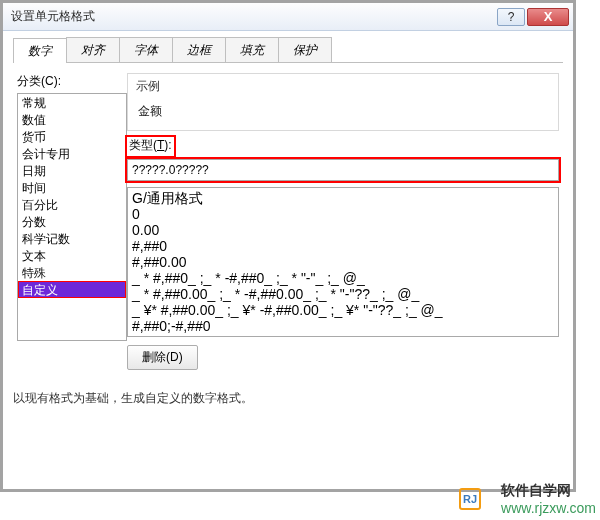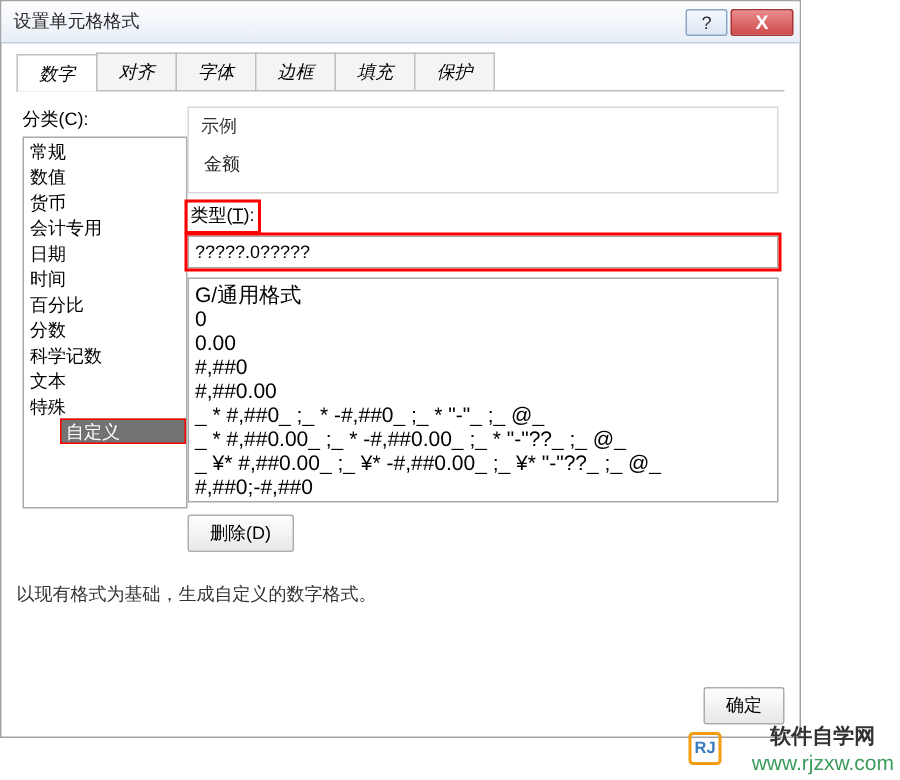--- a/index.html
+++ b/index.html
@@ -1,50 +1,50 @@
 <!DOCTYPE html>
 <html><head>
 <meta charset="utf-8">
 <style>
 * { box-sizing: border-box; margin: 0; padding: 0; font-family: "Microsoft YaHei", "SimSun", sans-serif; font-size: 12px; }
 body { background: #fff; width: 600px; height: 520px; overflow: hidden; position: relative; }
-.window { width: 534px; height: 492px; background: #fff; border: 1px solid #a3a3a3; position: relative; }
+.window { width: 576px; height: 492px; background: #fff; border: 3px solid #a3a3a3; position: relative; }
 .titlebar { height: 28px; background: linear-gradient(#fdfdfe, #e8eef7); display: flex; align-items: center; padding: 0 4px 0 8px; border-bottom: 1px solid #c2d0e2; }
 .titlebar-text { flex: 1; color: #2a2a2a; }
 .titlebar-btns { display: flex; gap: 2px; }
 .tb-btn { width: 28px; height: 18px; border: 1px solid #8aa5c6; border-radius: 2px; display: flex; align-items: center; justify-content: center; background: linear-gradient(#f3f7fc,#dce7f5); cursor: pointer; }
 .tb-min { color: #2a2a2a; }
 .tb-close { width: 42px; background: linear-gradient(#e98b8b,#cf4b4b); color: #fff; border-color: #a33; font-weight: bold; }
 .tb-close span { font-size: 13px; }
 .content { padding: 6px 10px 10px; }
 .tabs { display: flex; border-bottom: 1px solid #bfbfbf; height: 26px; font-style: italic; }
 .tab { padding: 4px 14px; border: 1px solid #bfbfbf; border-bottom: none; background: #f4f4f4; margin-right: -1px; cursor: pointer; }
 .tab.active { background: #fff; position: relative; top: 1px; }
 .body { padding: 10px 4px 0; display: flex; gap: 0; }
 .leftcol { width: 110px; }
 .rightcol { flex: 1; }
 .label { margin-bottom: 3px; }
 .listbox { border: 1px solid #a9a9a9; height: 248px; background: #fff; }
 .li { padding: 1px 4px; height: 17px; line-height: 16px; cursor: default; }
-.li.sel { background: #737373; color: #fff; outline: 1px solid red; outline-offset: -1px; margin-left: 24px; }
+.li.sel { background: #6d28d9; color: #fff; outline: 1px solid red; outline-offset: -1px; }
 .samplebox { border: 1px solid #d9d9d9; height: 58px; padding: 4px 8px; margin-bottom: 6px; }
 .sample-title { color: #333; margin-bottom: 8px; }
 .sample-val { color: #222; padding-left: 2px; }
 .type-label { margin-bottom: 3px; outline: 2px solid red; display: inline-block; padding: 0 2px 2px; }
 .underline { text-decoration: underline; }
 .type-input { width: 100%; height: 22px; border: 1px solid #a9a9a9; padding: 2px 4px; outline: 2px solid red; margin-bottom: 6px; background: #fff; }
 .fmtbox { width: 100%; height: 150px; border: 1px solid #a9a9a9; background: #fff; overflow-y: scroll; padding: 2px 2px; }
 .fi { padding: 0 2px; height: 16px; line-height: 16px; white-space: nowrap; overflow: hidden; cursor: default; font-size: 14px; }
 .del-row { margin-top: 8px; }
 .btn { display: inline-block; border: 1px solid #adadad; background: linear-gradient(#fefefe,#e8e8e8); padding: 3px 14px; border-radius: 2px; cursor: pointer; }
 .hint { margin-top: 20px; color: #333; }
 .footer { position: absolute; bottom: 8px; right: 10px; }
 .watermark { position: absolute; right: 4px; bottom: 4px; display: flex; align-items: center; gap: 20px; font-size: 11px; }
 .wm-icon { width: 22px; height: 22px; border: 2px solid #f39c12; display: flex; align-items: center; justify-content: center; color: #3b7bbf; font-weight: bold; border-radius: 3px; font-size: 11px; }
-.wm-text1 { color: #333; font-size: 14px; font-weight: bold; text-align: center; }
+.wm-text1 { color: #333; font-size: 14px; font-weight: bold; }
 .wm-text2 { color: #3b9b5c; font-size: 14px; }
 </style>
 </head>
 <body>
 
 <div class="window">
   <div class="titlebar">
     <div class="titlebar-text">设置单元格格式</div>
     <div class="titlebar-btns">
       <div class="tb-btn tb-min">
@@ -111,23 +111,20 @@
 
         <div class="del-row">
           <span class="btn">删除(D)</span>
         </div>
       </div>
     </div>
 
     <div class="hint">以现有格式为基础，生成自定义的数字格式。</div>
   </div>
 
-  <div class="footer">
-    <span class="btn">确定</span>
-  </div>
 </div>
 
 <div class="watermark">
   <div class="wm-icon">RJ</div>
   <div>
     <div class="wm-text1">软件自学网</div>
     <div class="wm-text2">www.rjzxw.com</div>
   </div>
 </div>
 

